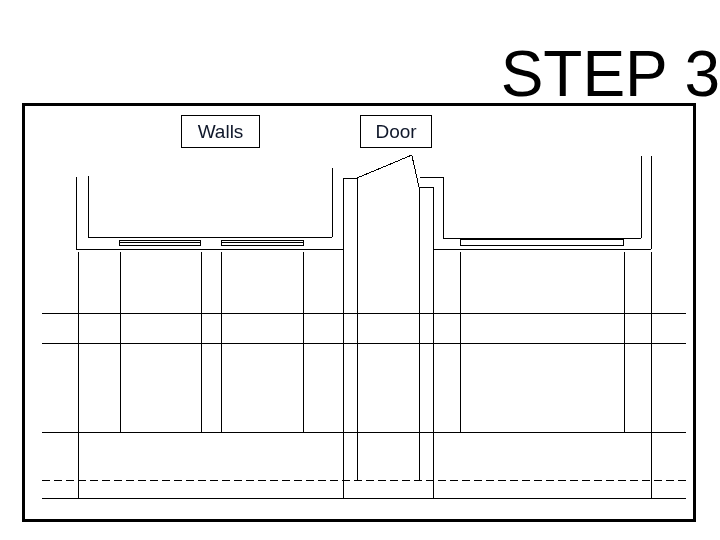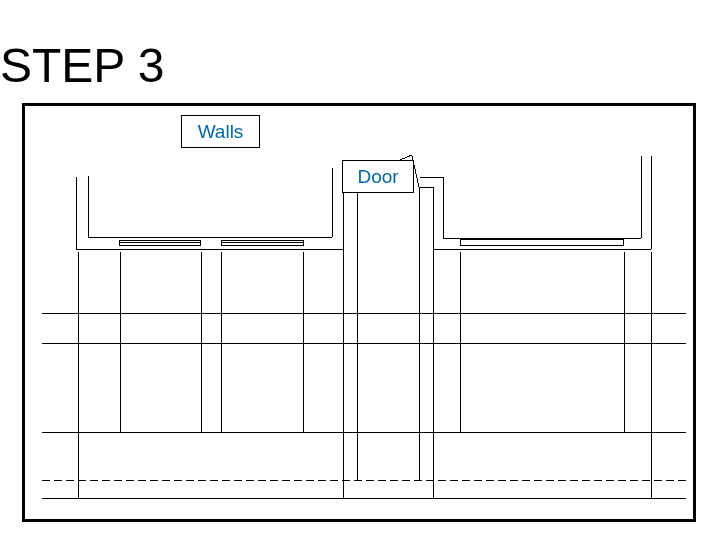--- a/index.html
+++ b/index.html
@@ -15,22 +15,22 @@
     position: relative;
     width: 720px;
     height: 540px;
     background: #ffffff;
   }
   .slide-title {
     position: absolute;
     top: 42px;
     left: 0;
     width: 720px;
-    text-align: left;
-    font-size: 48px;
+    text-align: right;
+    font-size: 64px;
     line-height: 1;
     color: #000000;
     letter-spacing: 0px;
     white-space: pre;
   }
   .drawing-frame {
     position: absolute;
     left: 22px;
     top: 103px;
     width: 674px;
@@ -48,26 +48,26 @@
   }
   .legend-label {
     position: absolute;
     box-sizing: border-box;
     border: 1.5px solid #000000;
     background: #ffffff;
     display: flex;
     align-items: center;
     justify-content: center;
     font-size: 19px;
-    color: #0369a1;
+    color: #0f172a;
     height: 33px;
     top: 115px;
   }
   .legend-walls   { left: 181px; width: 79px;  }
-  .legend-door    { left: 342px; width: 72px; margin-top: 45px;  }
+  .legend-door    { left: 360px; width: 72px;  }
   .legend-windows { left: 510px; width: 120px; }
 </style>
 </head>
 <body>
 
 <div class="stage">
 
   <div class="slide-title">STEP 3</div>
 
   <div class="drawing-frame"></div>

